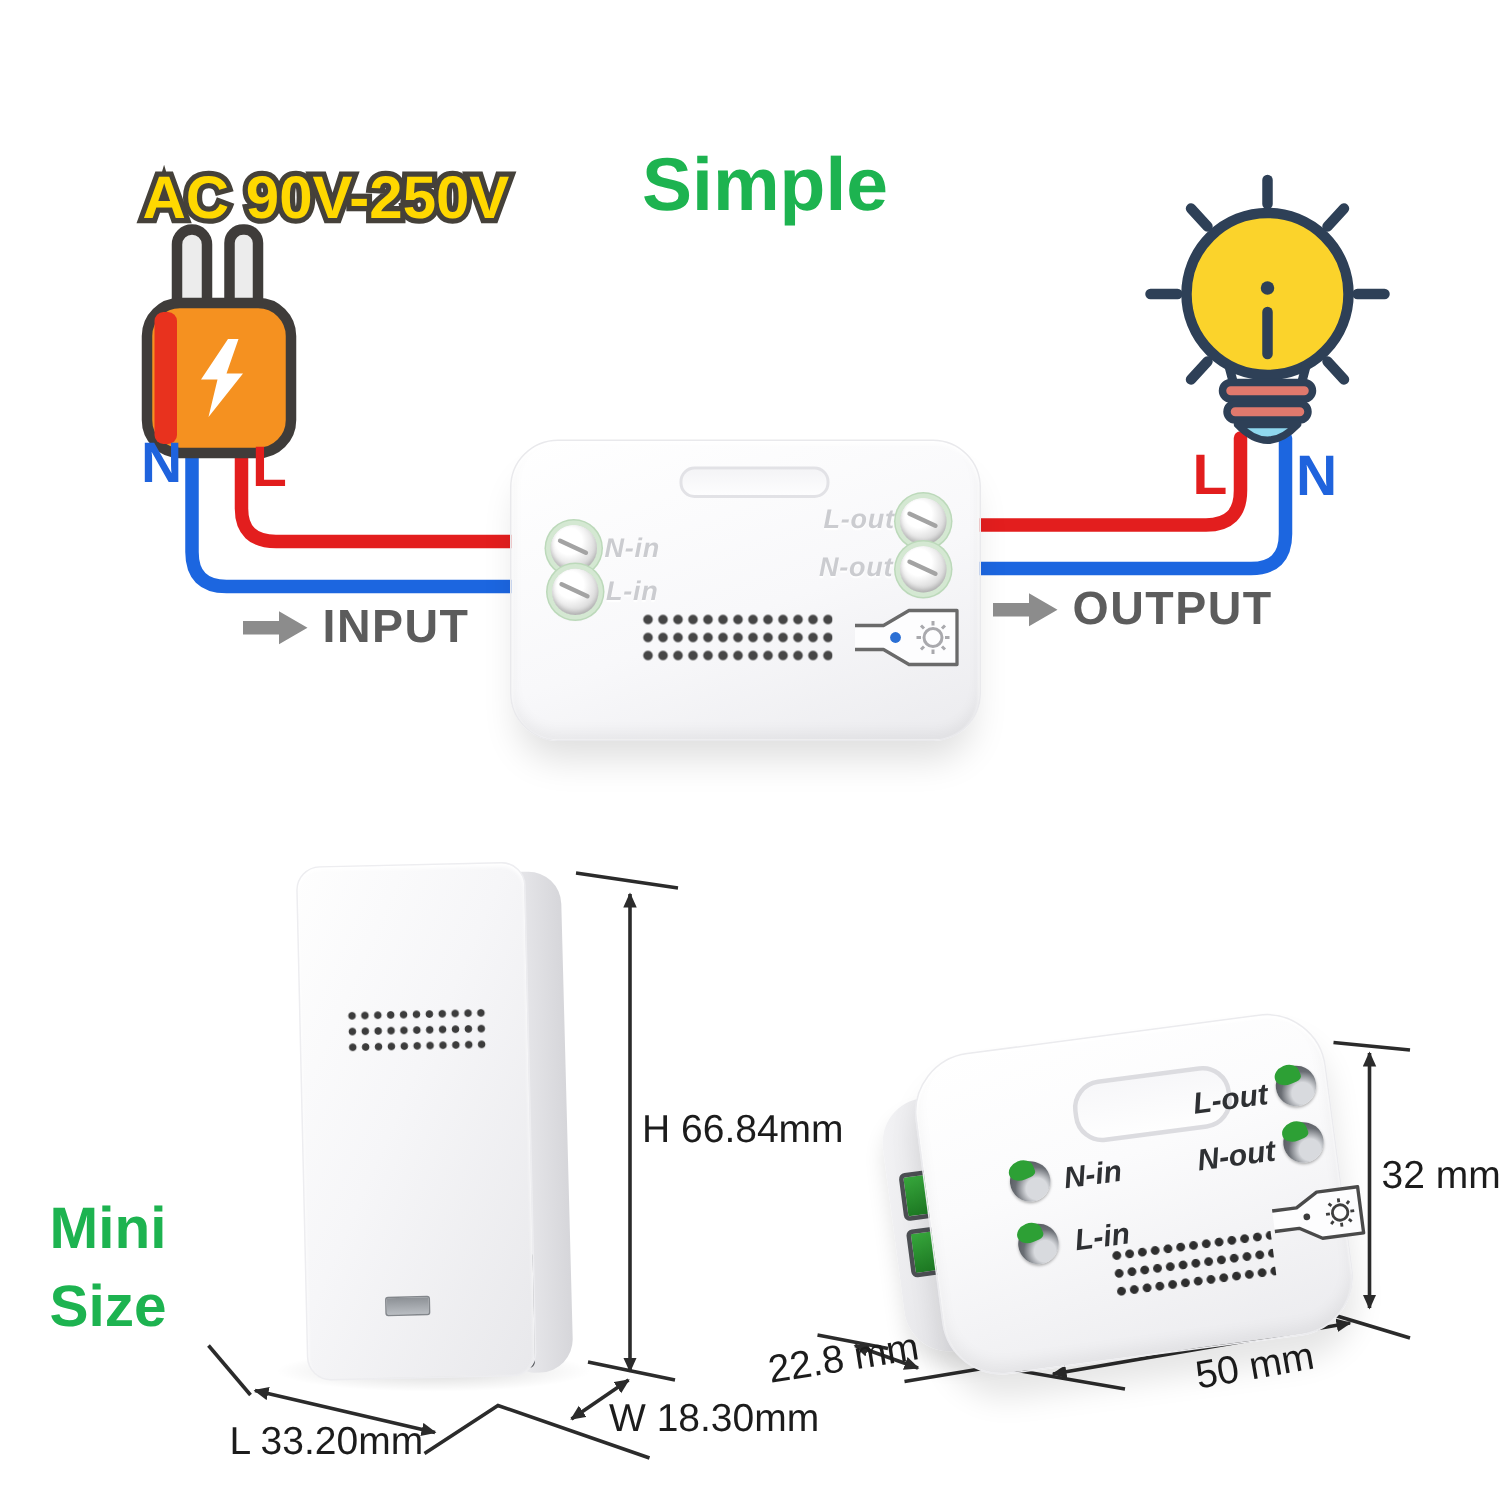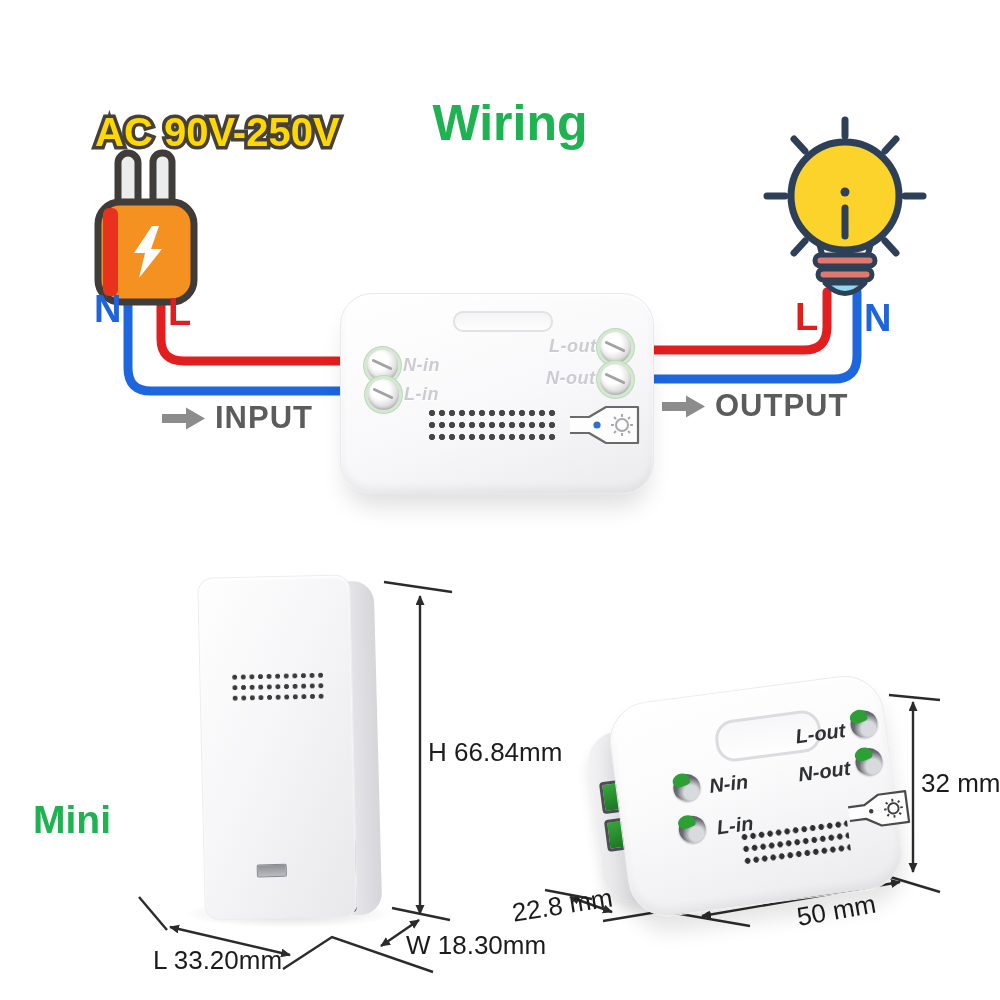--- a/index.html
+++ b/index.html
@@ -136,21 +136,21 @@
 
     <text class="dimtxt" x="428" y="761">H 66.84mm</text>
     <text class="dimtxt" x="406" y="954">W 18.30mm</text>
     <text class="dimtxt" x="153" y="969">L 33.20mm</text>
     <text class="dimtxt" x="921" y="792">32 mm</text>
     <text class="dimtxt" x="797" y="921" transform="rotate(-10 826 913)">50 mm</text>
     <text class="dimtxt" x="512" y="916" transform="rotate(-9 550 908)">22.8 mm</text>
   </svg>
 
   <div class="title-green txt" id="wiring-title">
-    <div>Wiring</div>
+    <div>Simple</div>
   </div>
 
   <div class="ac-wrap txt">
     <span class="ac-stroke">AC 90V-250V</span>
     <span class="ac-fill">AC 90V-250V</span>
   </div>
 
   <svg class="dev" style="position:absolute;left:94px;top:146px;" width="112" height="162" viewBox="0 0 112 162">
     <rect x="24" y="7" width="20" height="58" rx="10" fill="#ececec" stroke="#3f3c3a" stroke-width="7"></rect>
     <rect x="59" y="7" width="19" height="58" rx="9" fill="#ececec" stroke="#3f3c3a" stroke-width="7"></rect>
@@ -213,20 +213,21 @@
   </div>
   <div class="io txt" style="left:662px;top:388px;">
     <svg width="44" height="25" viewBox="0 0 44 25">
       <path d="M0,8 H24 V1.5 L43,12.5 L24,23.5 V17 H0 Z" fill="#8c8c8c"></path>
     </svg>
     <span>OUTPUT</span>
   </div>
 
   <div class="title-green txt" id="mini-title">
     <div>Mini</div>
+    <div>Size</div>
   </div>
 
   <div class="remote-shadow"></div>
   <div class="remote-side"></div>
   <div class="remote-gap"></div>
   <div class="remote-front">
     <div class="dots remote-dots"></div>
     <div class="remote-led"></div>
   </div>
 

